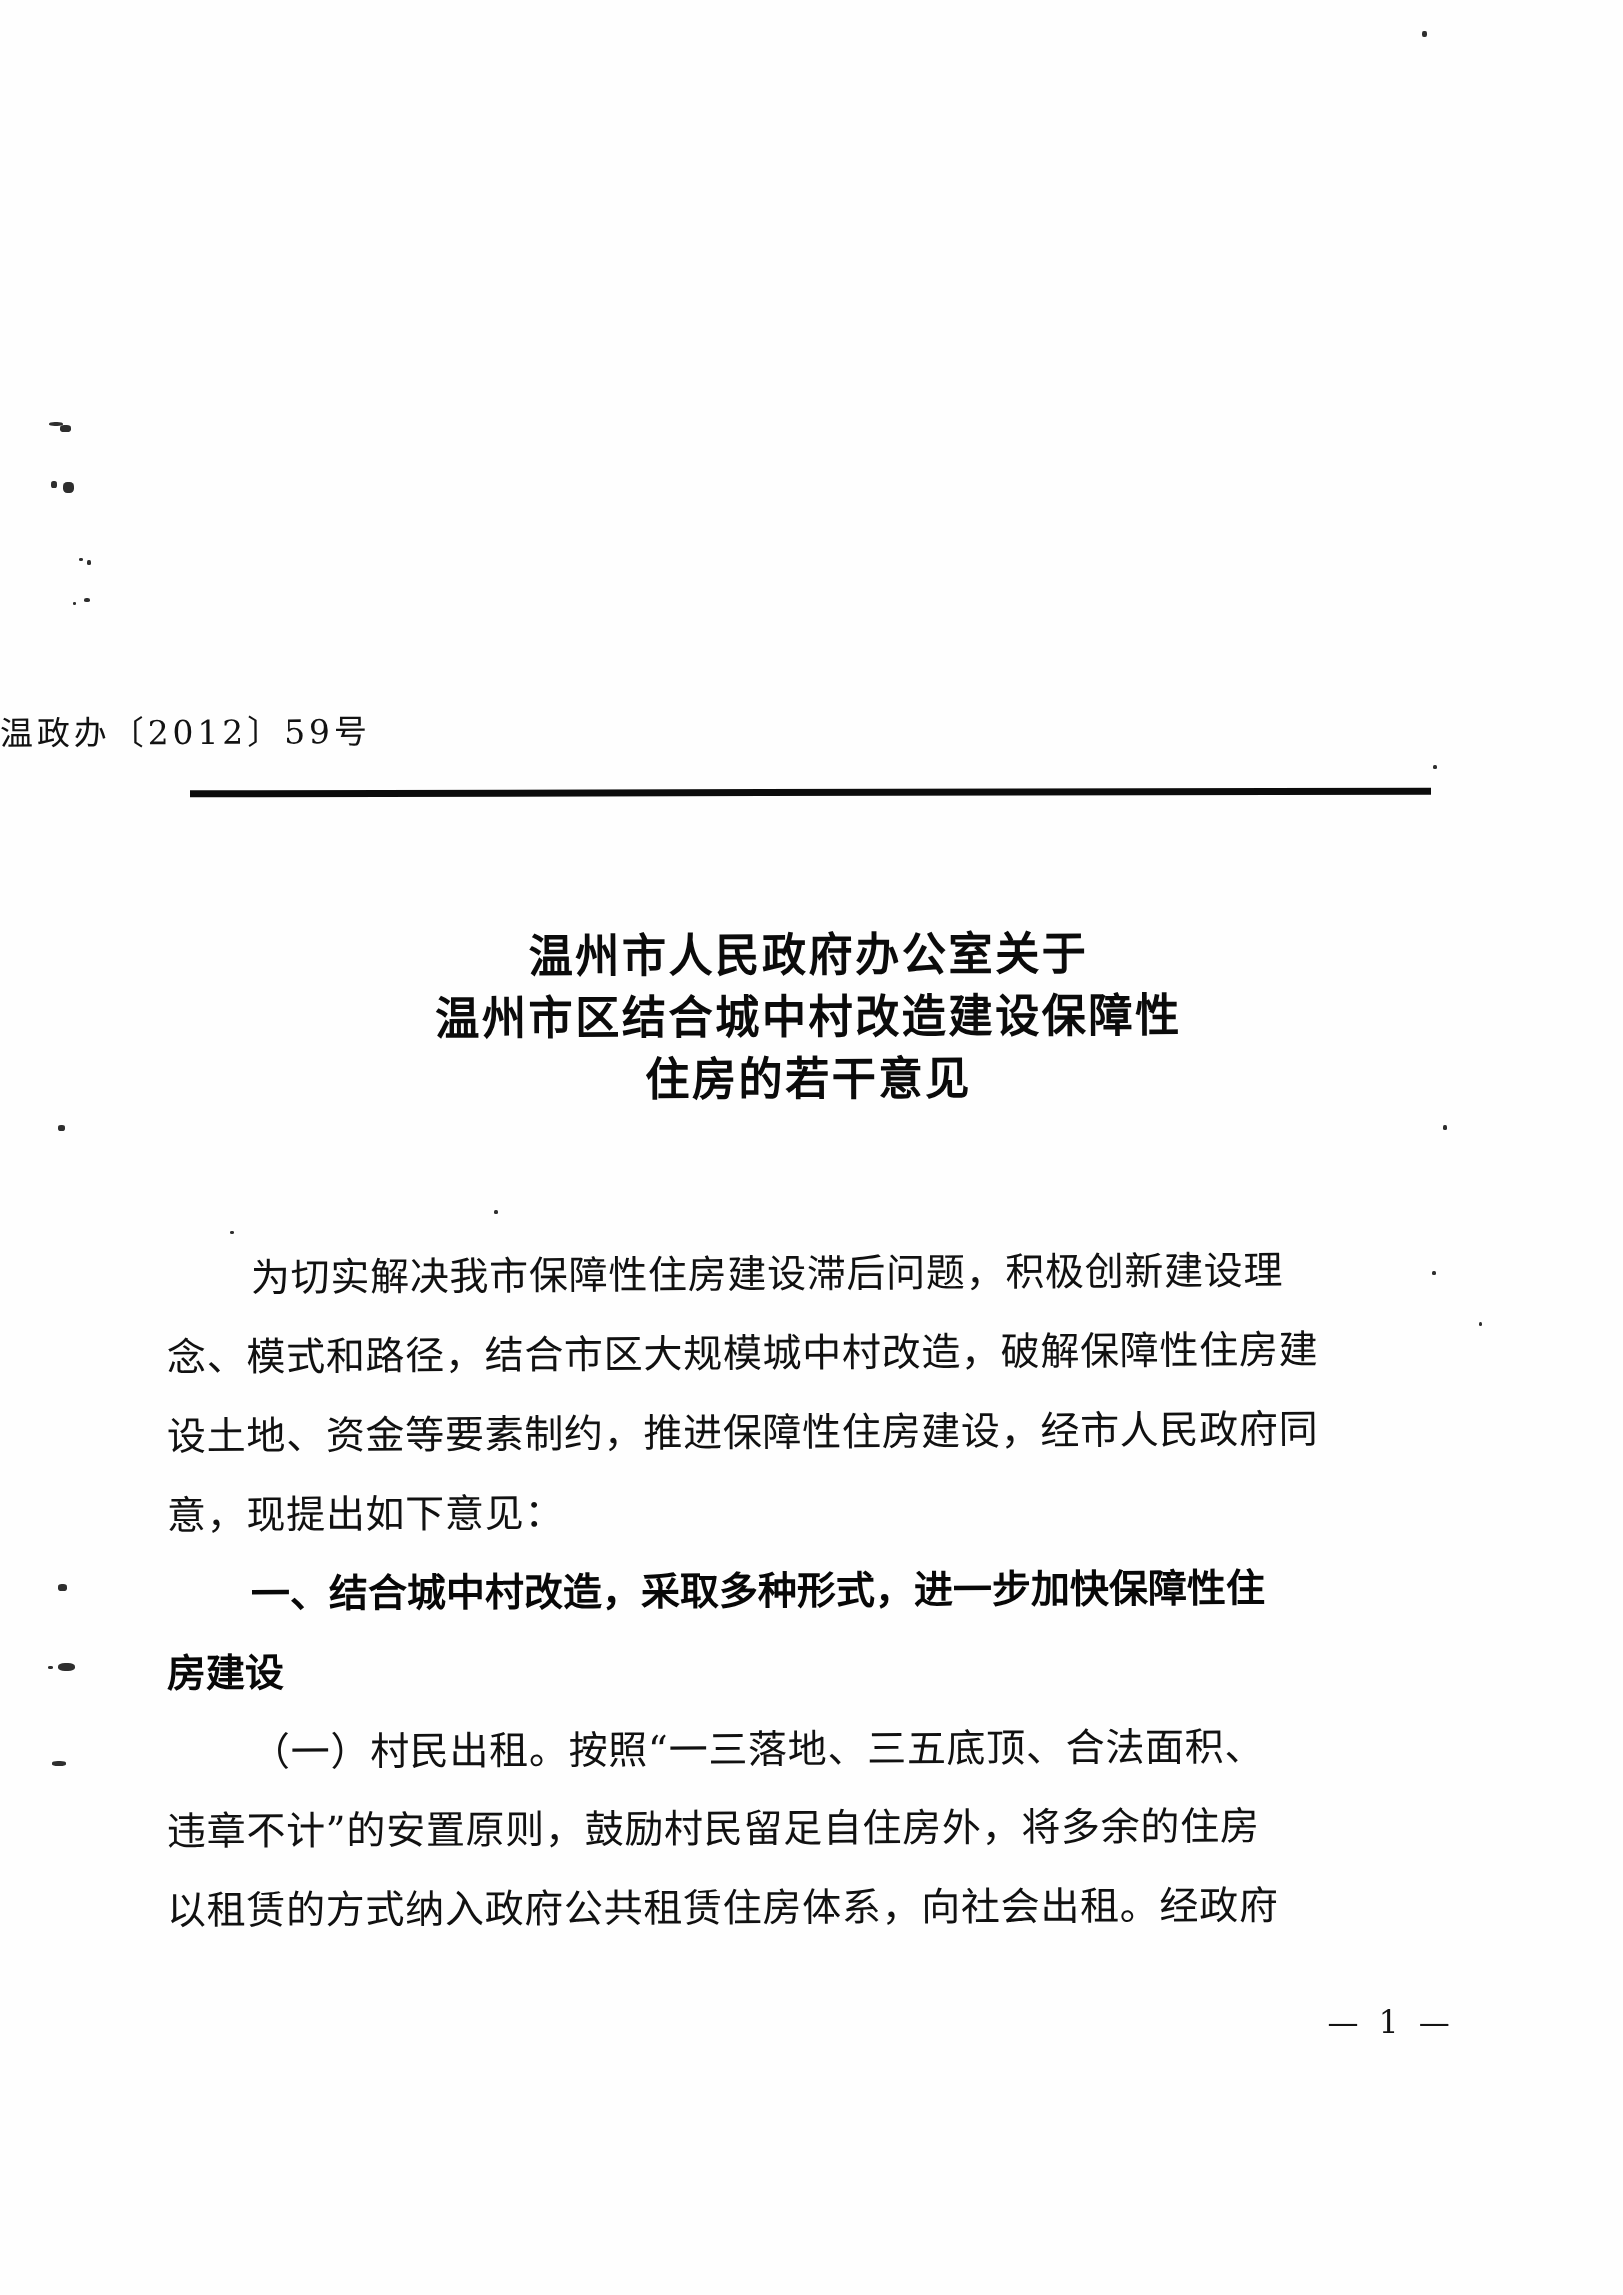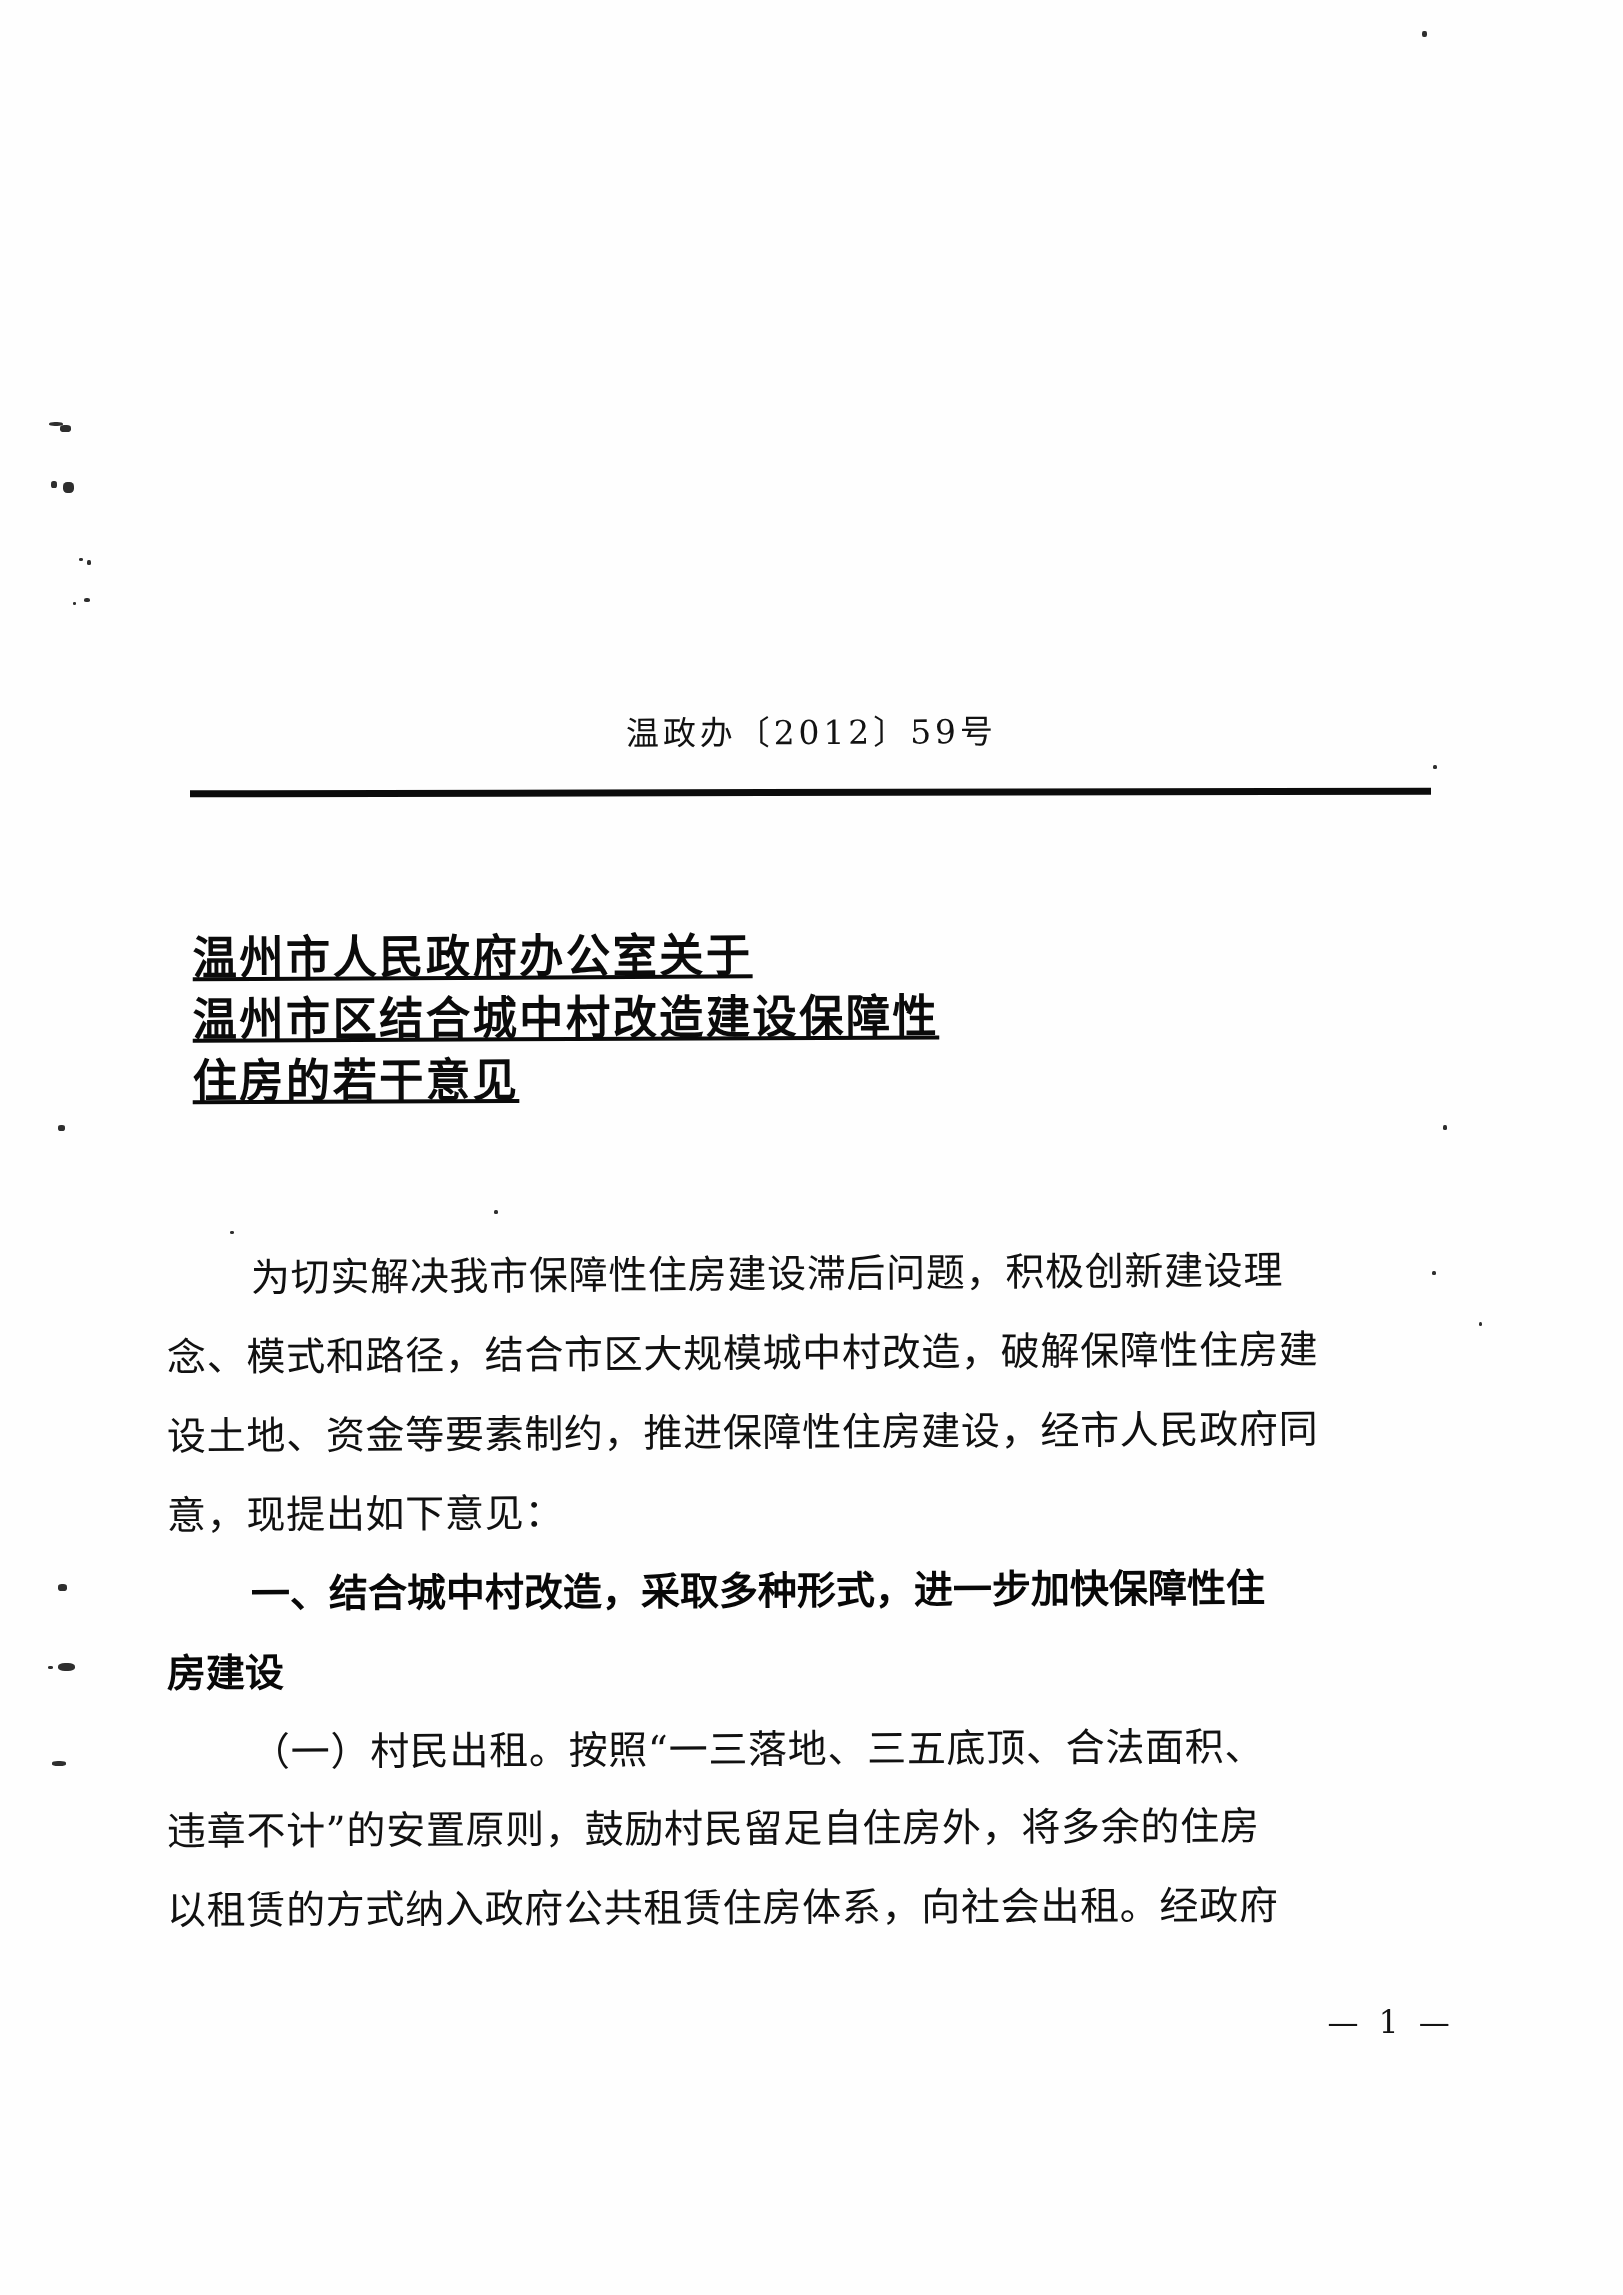--- a/index.html
+++ b/index.html
@@ -48,21 +48,21 @@
     transform-origin: center center;
     text-indent: 6.5px;
   }
 
   
   .doc-number-row {
     position: absolute;
     left: 0;
     right: 0;
     top: 706px;
-    text-align: center;
+    text-align: left;
   }
   .doc-number {
     display: inline-block;
     font-family: "DejaVu Serif", "Liberation Serif", serif;
     font-size: 33px;
     letter-spacing: 3.9px;
     color: #121212;
     transform: rotate(-0.3deg);
   }
 
@@ -76,22 +76,21 @@
     background: #0c0c0c;
     transform: rotate(-0.12deg);
   }
 
   
   .doc-title {
     position: absolute;
     left: 167px;
     width: 1283px;
     top: 924px;
-    text-align: left;
-    text-decoration: underline;
+    text-align: center;
   }
   .doc-title-line {
     font-family: "DejaVu Serif", "Liberation Serif", serif;
     font-weight: 700;
     font-size: 46px;
     line-height: 62px;
     letter-spacing: 2.6px;
     color: #0b0b0b;
     white-space: nowrap;
     transform: scaleX(0.96);

